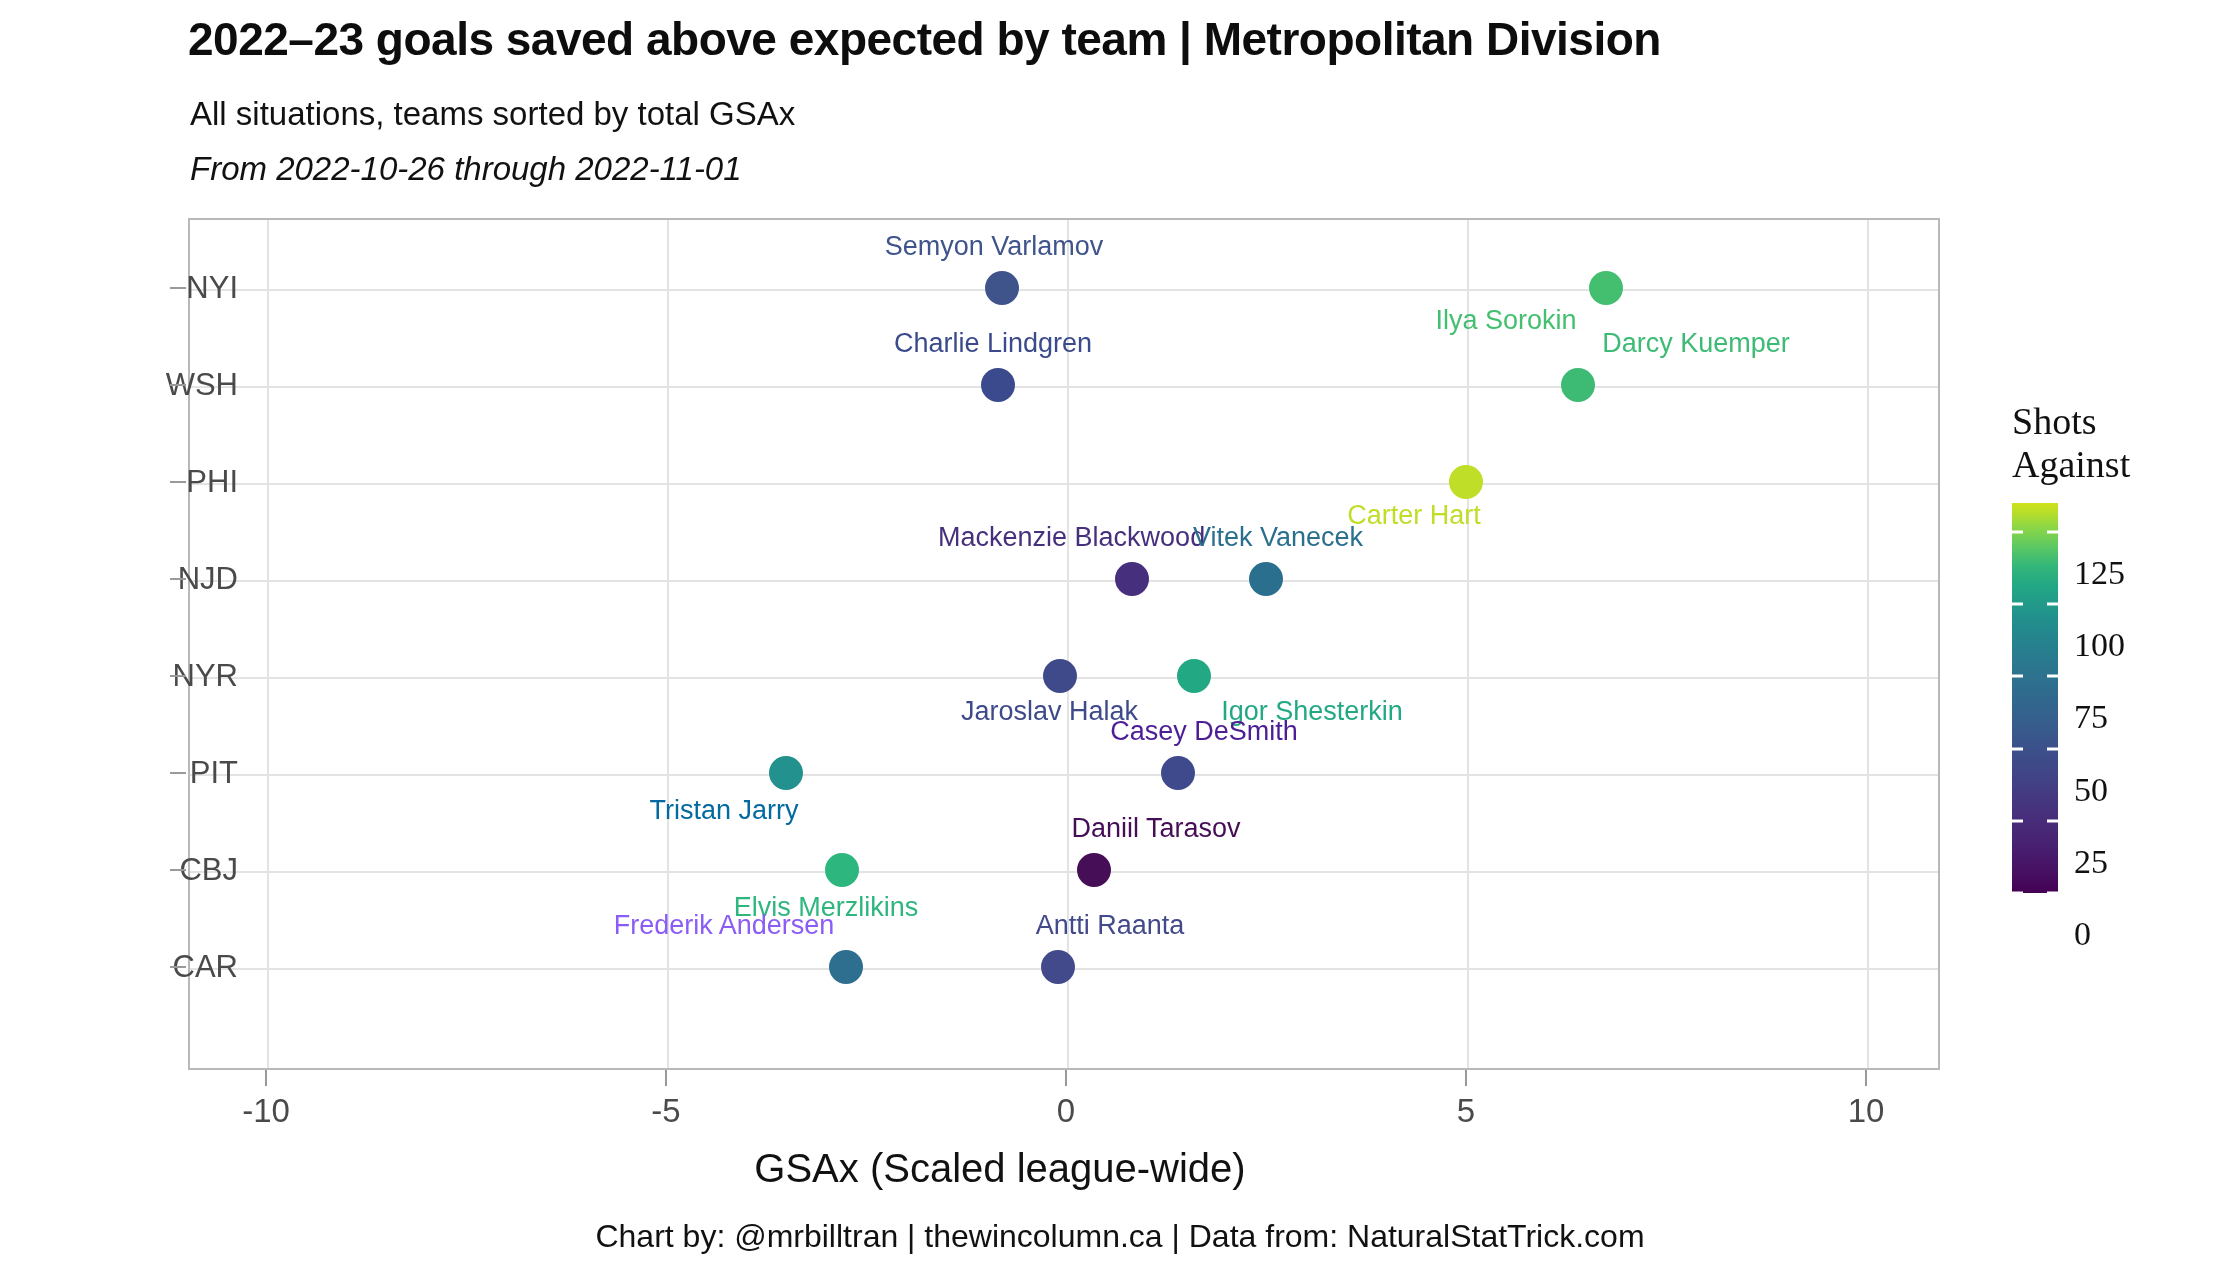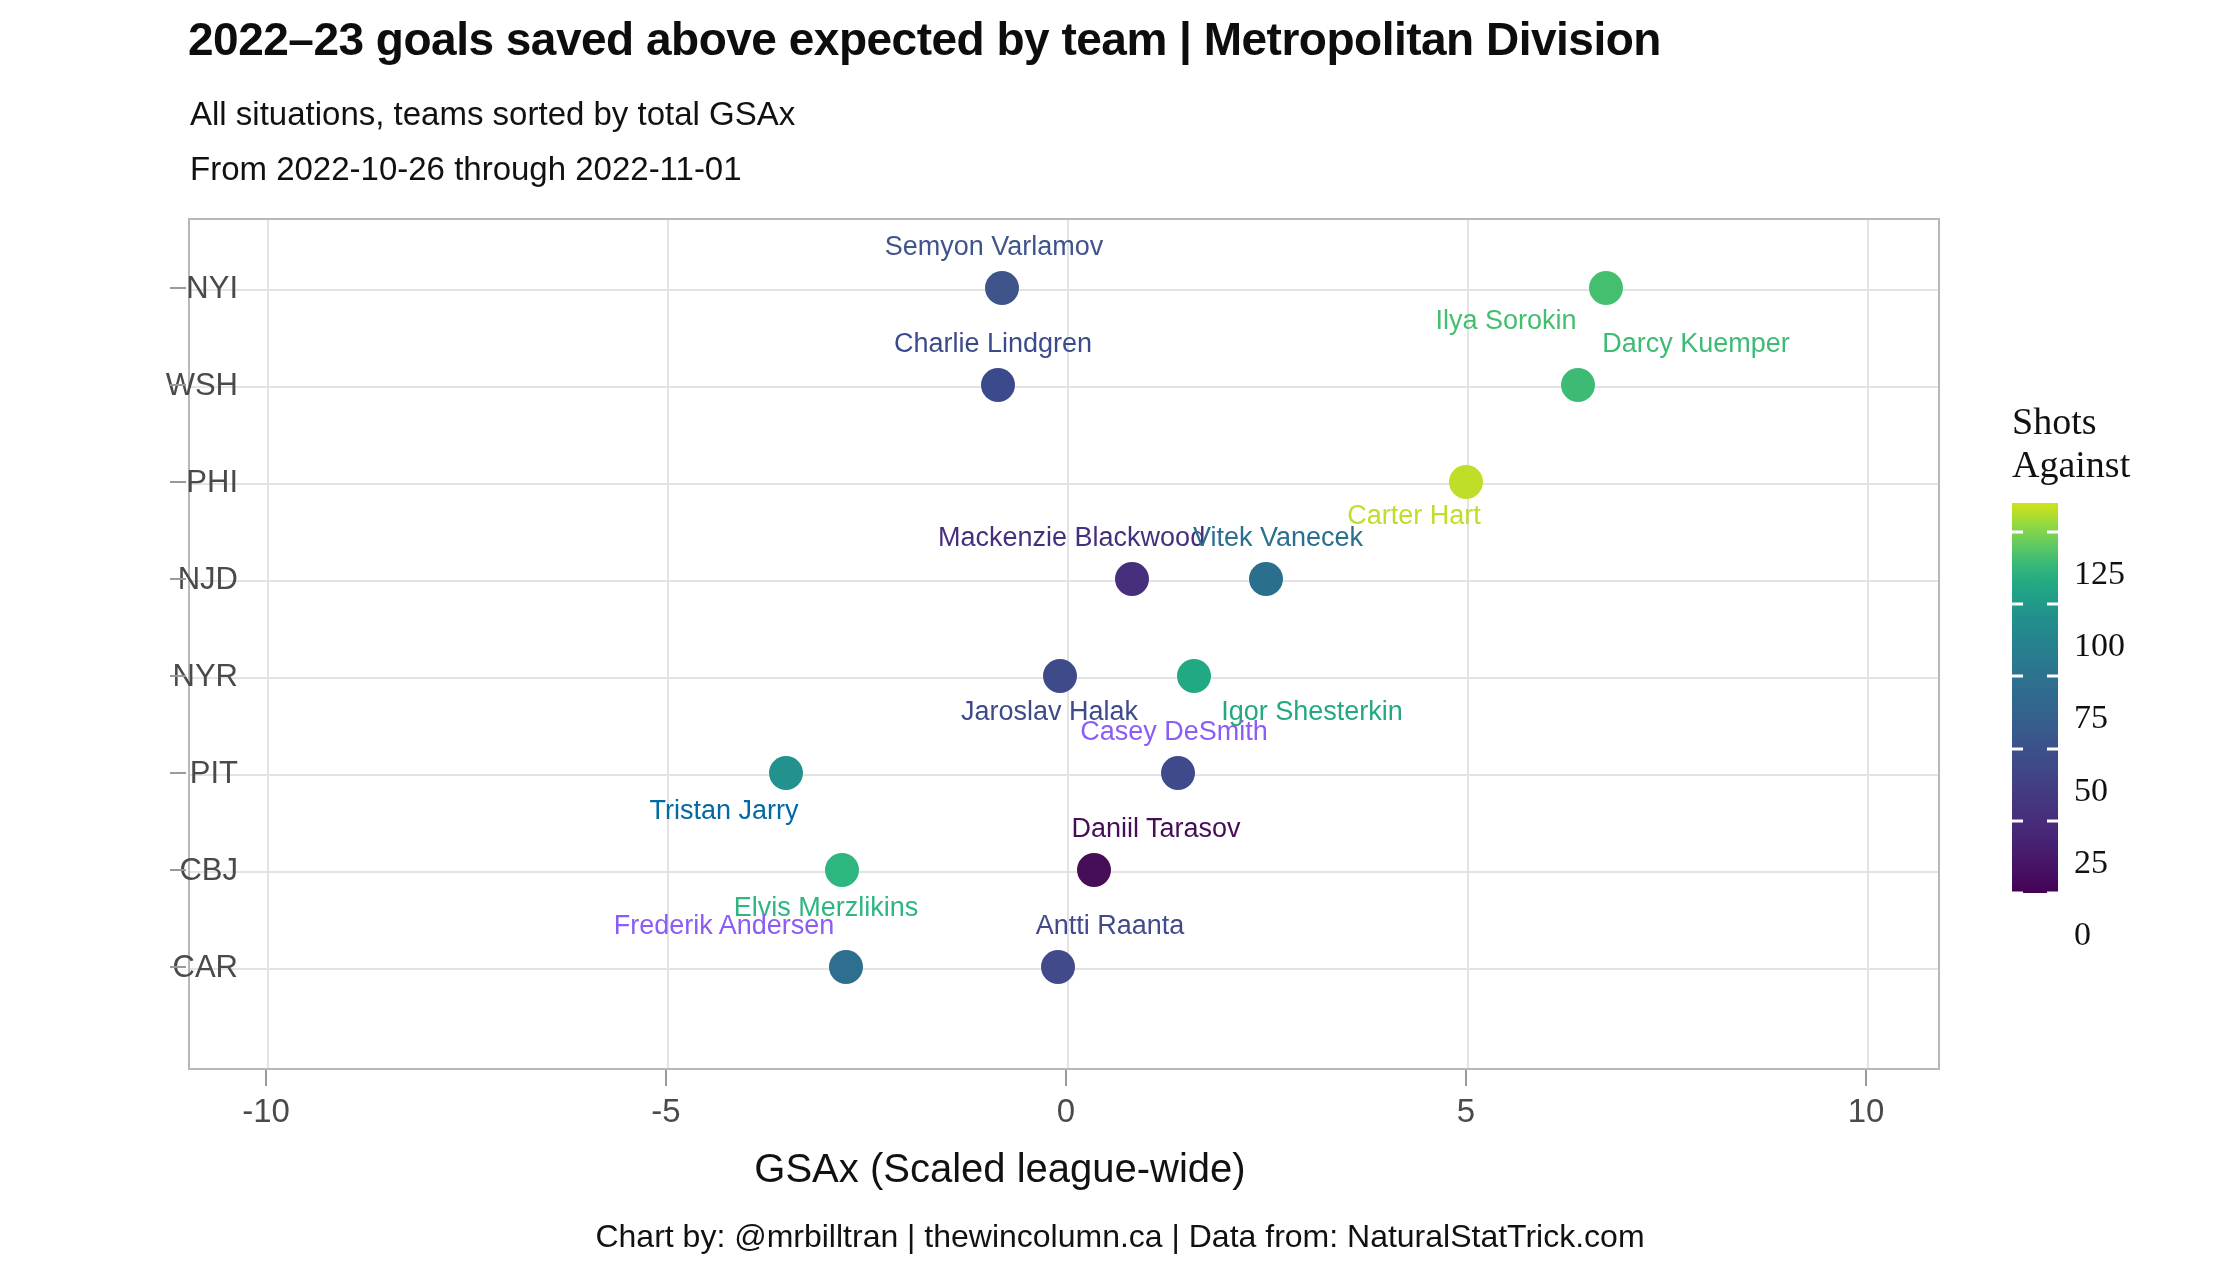--- a/index.html
+++ b/index.html
@@ -19,21 +19,21 @@
     position:absolute; left:188px; top:12px;
     font-size:46px; font-weight:700; letter-spacing:-0.5px;
     color:#0d0d0d; white-space:nowrap;
   }
   .subtitle {
     position:absolute; left:190px;
     font-size:33px; font-weight:400; color:#111;
     white-space:nowrap;
   }
   .subtitle.l1 { top:95px; }
-  .subtitle.l2 { top:150px; }
+  .subtitle.l2 { top:150px;font-style:italic; }
 
   
   #panel {
     position:absolute;
     left:188px; top:218px;
     width:1752px; height:852px;
     border:2px solid #b8b8b8;
     background:#ffffff;
   }
   .gridline-v {
@@ -179,21 +179,21 @@
       <div class="pt-label" style="left: 1071.6px; top: 537px; color: rgb(70, 47, 124);">Mackenzie Blackwood</div>
       <div class="pt" title="Mackenzie Blackwood" style="left: 1131.6px; top: 579px; background: rgb(70, 47, 124);"></div>
       <div class="pt-label" style="left: 1278px; top: 537px; color: rgb(42, 111, 142); text-align: center;">Vitek Vanecek</div>
       <div class="pt" title="Vitek Vanecek" style="left: 1266px; top: 579px; background: rgb(42, 111, 142);"></div>
       <div class="pt-label" style="left: 1049.6px; top: 711px; color: rgb(63, 74, 138);">Jaroslav Halak</div>
       <div class="pt" title="Jaroslav Halak" style="left: 1059.6px; top: 676px; background: rgb(63, 74, 138);"></div>
       <div class="pt-label" style="left: 1312px; top: 711px; color: rgb(35, 168, 132);">Igor Shesterkin</div>
       <div class="pt" title="Igor Shesterkin" style="left: 1194px; top: 676px; background: rgb(35, 168, 132);"></div>
       <div class="pt-label" style="left: 724px; top: 810px; color: #0369a1;">Tristan Jarry</div>
       <div class="pt" title="Tristan Jarry" style="left: 786px; top: 773px; background: rgb(35, 145, 141);"></div>
-      <div class="pt-label" style="left: 1174px; top: 731px; color: #8b5cf6;">Casey DeSmith</div>
+      <div class="pt-label" style="left: 1204px; top: 731px; color: #4c1d95;">Casey DeSmith</div>
       <div class="pt" title="Casey DeSmith" style="left: 1178px; top: 773px; background: rgb(63, 74, 140);"></div>
       <div class="pt-label" style="left: 1156px; top: 828px; color: rgb(69, 14, 86);">Daniil Tarasov</div>
       <div class="pt" title="Daniil Tarasov" style="left: 1094px; top: 870px; background: rgb(69, 14, 86);"></div>
       <div class="pt-label" style="left: 826px; top: 907px; color: rgb(46, 182, 127);">Elvis Merzlikins</div>
       <div class="pt" title="Elvis Merzlikins" style="left: 842px; top: 870px; background: rgb(46, 182, 127);"></div>
       <div class="pt-label" style="left: 716px; top: 925px; color: #8b5cf6; margin-left: 8px;">Frederik Andersen</div>
       <div class="pt" title="Frederik Andersen" style="left: 846px; top: 967px; background: rgb(46, 110, 142);"></div>
       <div class="pt-label" style="left: 1110px; top: 925px; color: rgb(67, 74, 140);">Antti Raanta</div>
       <div class="pt" title="Antti Raanta" style="left: 1058px; top: 967px; background: rgb(67, 74, 140);"></div>
     </div>

